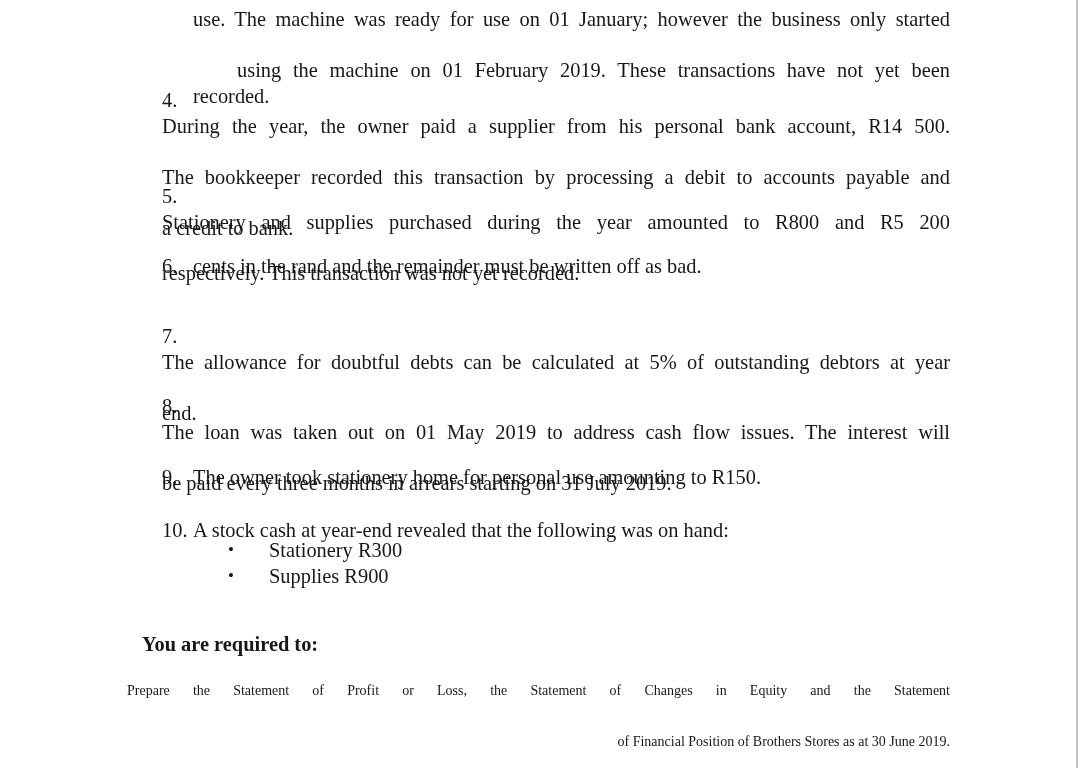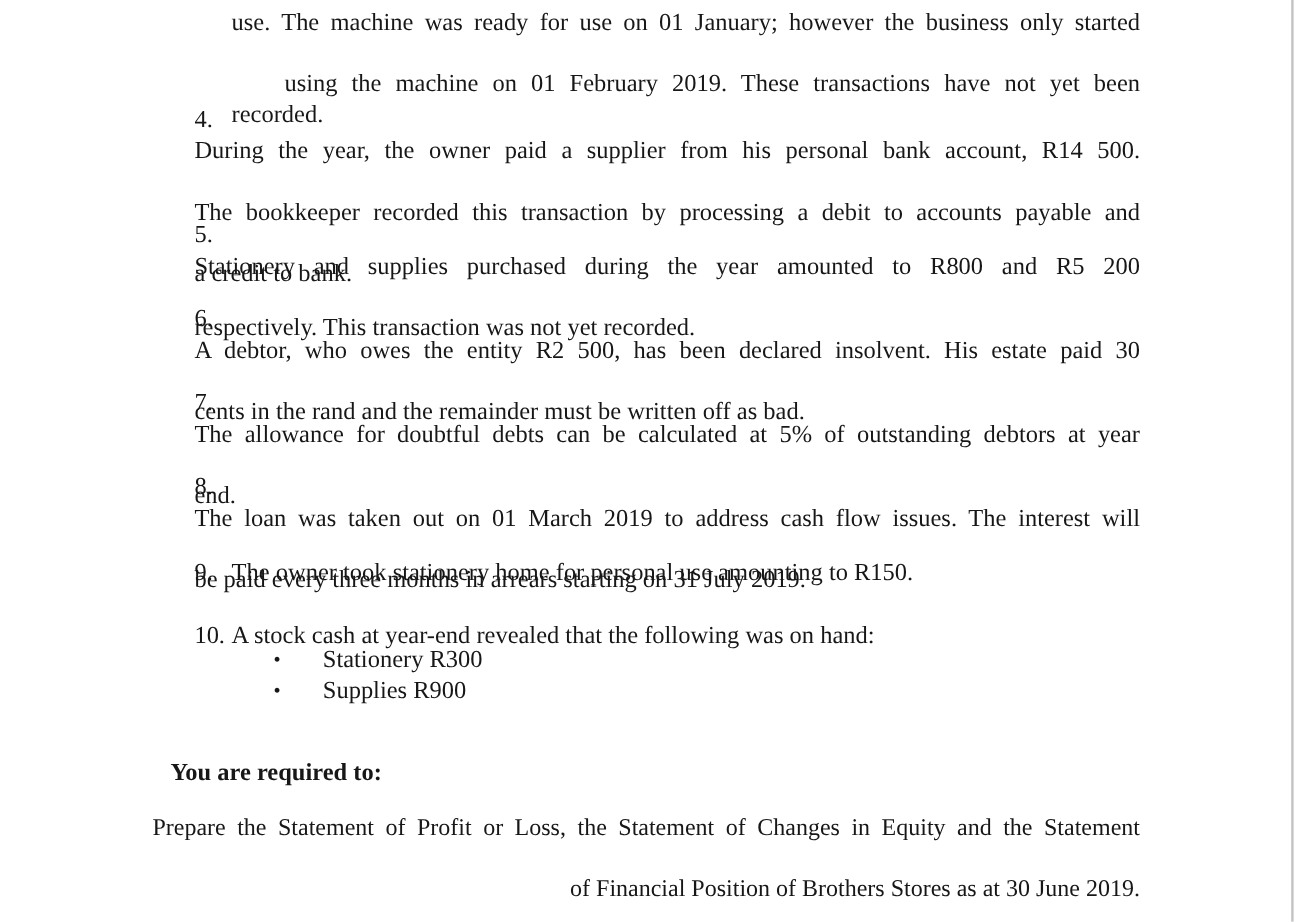--- a/index.html
+++ b/index.html
@@ -119,21 +119,21 @@
     line-height: 25.5px;
     font-weight: bold;
   }
 
   
   .closing-para {
     position: absolute;
     left: 127px;
     top: 678px;
     width: 823px;
-    font-size: 20px;
+    font-size: 14px;
     line-height: 25.5px;
     text-align: justify;
     text-justify: inter-word;
   }
   .closing-para .l1 { display: block; text-align: justify; }
   .closing-para .l2 { display: block; text-align: right; }
 
   
   .forcejust {
     display: block;
@@ -170,37 +170,36 @@
       <span class="marker">5.</span>
       <span class="body">
         <span class="forcejust">Stationery and supplies purchased during the year amounted to R800 and R5 200</span>
         <span>respectively. This transaction was not yet recorded.</span>
       </span>
     </div>
 
     <div class="num-item" style="top:254px;">
       <span class="marker">6.</span>
       <span class="body">
-        <span class="forcejust">A debtor, who owes the entity R2 500, has been declared insolvent. His estate paid 30</span>
         <span>cents in the rand and the remainder must be written off as bad.</span>
       </span>
     </div>
 
     <div class="num-item" style="top:324px;">
       <span class="marker">7.</span>
       <span class="body">
         <span class="forcejust">The allowance for doubtful debts can be calculated at 5% of outstanding debtors at year</span>
         <span>end.</span>
       </span>
     </div>
 
     <div class="num-item" style="top:394px;">
       <span class="marker">8.</span>
       <span class="body">
-        <span class="forcejust">The loan was taken out on 01 March 2019 to address cash flow issues. The interest will</span>
+        <span class="forcejust">The loan was taken out on 01 May 2019 to address cash flow issues. The interest will</span>
         <span>be paid every three months in arrears starting on 31 July 2019.</span>
       </span>
     </div>
 
     <div class="num-item" style="top:465px;">
       <span class="marker">9.</span>
       <span class="body nojust">The owner took stationery home for personal use amounting to R150.</span>
     </div>
 
     <div class="num-item" style="top:518px;">

